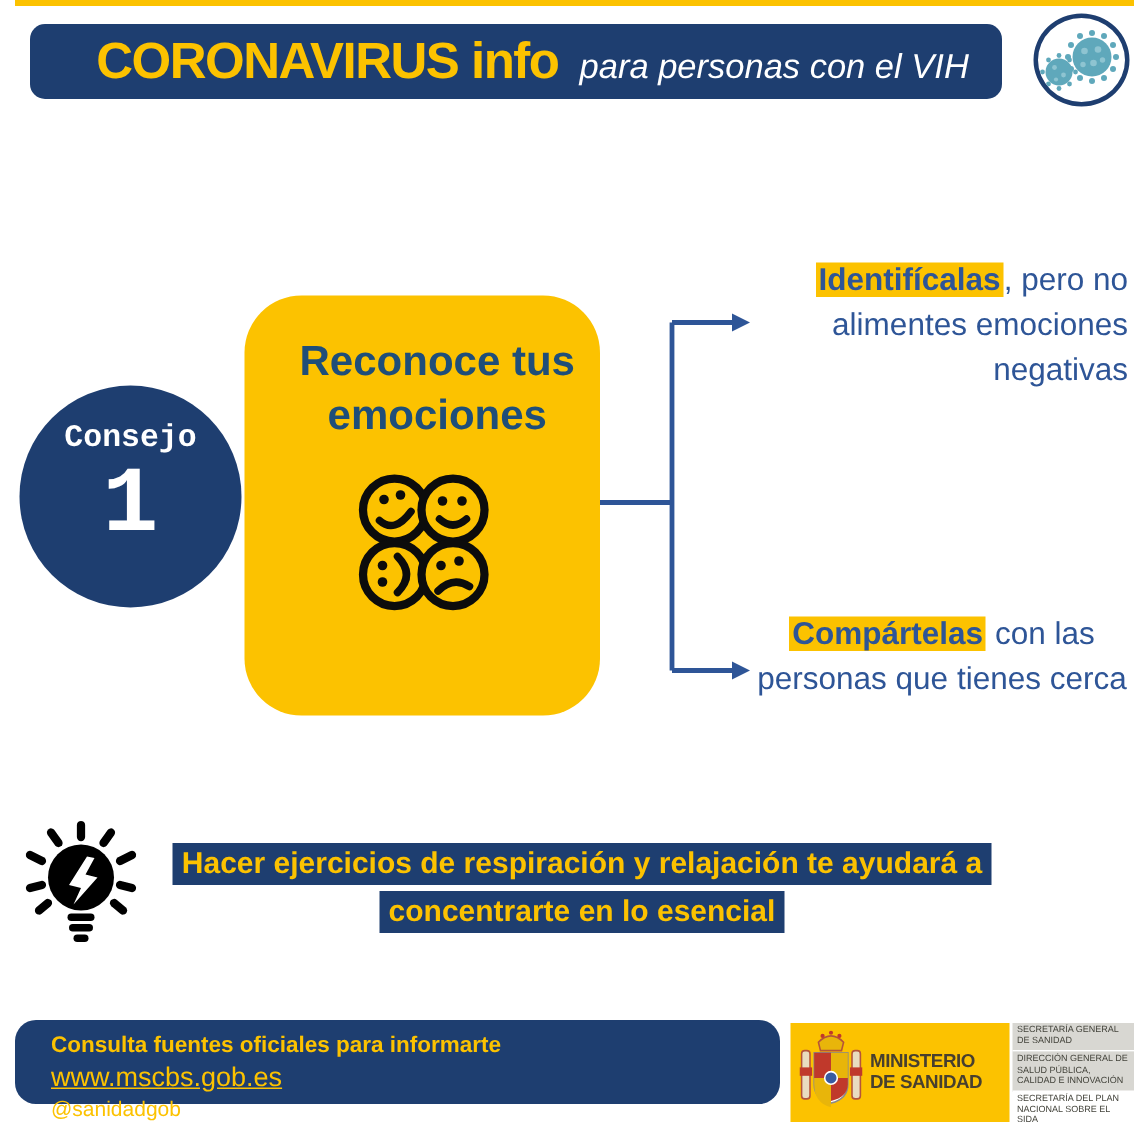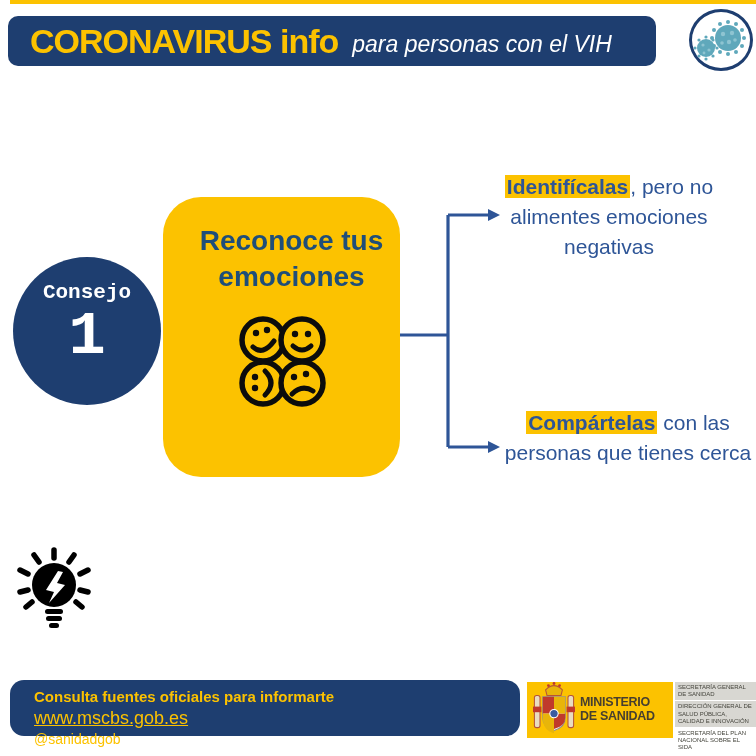--- a/index.html
+++ b/index.html
@@ -3,21 +3,21 @@
 <meta charset="utf-8">
 <style>
   html,body{margin:0;padding:0;}
   body{font-family:"Liberation Sans",sans-serif;background:#ffffff;}
   .page{position:relative;width:756px;height:756px;background:#ffffff;overflow:hidden;}
 
   
   .top-strip{position:absolute;left:10px;top:0;width:746px;height:4px;background:#fcc200;}
 
   
-  .header-bar{position:absolute;left:8px;top:16px;width:648px;height:50px;background:#1e3e70;border-radius:10px;display:flex;align-items:center;padding-left:22px;box-sizing:border-box;}
+  .header-bar{position:absolute;left:20px;top:16px;width:648px;height:50px;background:#1e3e70;border-radius:10px;display:flex;align-items:center;padding-left:22px;box-sizing:border-box;justify-content:center;}
   .brand{color:#fcc200;font-weight:bold;font-size:34px;letter-spacing:-1px;white-space:nowrap;}
   .brand-sub{color:#ffffff;font-style:italic;font-size:23px;margin-left:14px;white-space:nowrap;position:relative;top:3px;}
   .virus-badge{position:absolute;left:689px;top:9px;width:64px;height:62px;background:#ffffff;border:3px solid #1e3e70;border-radius:50%;box-sizing:border-box;display:flex;align-items:center;justify-content:center;overflow:hidden;}
 
   
   .main-title{position:absolute;left:0;top:80px;width:756px;text-align:center;color:#1f4e79;font-size:27px;font-weight:bold;font-style:italic;letter-spacing:-0.5px;}
 
   
   .tip-badge{position:absolute;left:13px;top:257px;width:148px;height:148px;border-radius:50%;background:#1e3e70;color:#ffffff;text-align:center;box-sizing:border-box;padding-top:24px;z-index:2;font-family:Liberation Mono, monospace;}
   .tip-badge .word{font-size:21px;font-weight:bold;}
@@ -26,38 +26,38 @@
   
   .tip-card{position:absolute;left:163px;top:197px;width:237px;height:280px;background:#fcc200;border-radius:38px;text-align:center;box-sizing:border-box;padding-top:26px;z-index:1;}
   .tip-card .card-title{color:#1f4e79;font-size:28px;font-weight:bold;line-height:1.3;padding-left:20px;}
   .tip-card .card-icon{margin-top:14px;}
 
   
   .connector{position:absolute;left:396px;top:195px;}
 
   
   .point{position:absolute;width:252px;text-align:center;color:#2e5597;font-size:21px;line-height:1.42;}
-  .point-1{left:483px;top:172px;}
+  .point-1{left:500px;top:172px;text-align:right;}
   .point-2{left:502px;top:408px;}
   .hl{background:#fcc200;font-weight:bold;padding:0 2px;}
 
   
   .bulb{position:absolute;left:12px;top:545px;}
   .note{position:absolute;left:88px;top:560px;width:600px;text-align:center;}
   .note .line{display:inline;background:#1e3e70;color:#fcc200;font-weight:bold;font-size:20px;line-height:1.6;padding:3px 6px;-webkit-box-decoration-break:clone;box-decoration-break:clone;}
   .note .row{margin:0;line-height:1.75;}
 
   
   .footer-box{position:absolute;left:10px;top:680px;width:510px;height:56px;background:#1e3e70;border-radius:14px;box-sizing:border-box;padding:8px 0 0 24px;}
   .footer-heading{color:#fcc200;font-weight:bold;font-size:15px;margin:0 0 3px 0;}
   .footer-link{color:#fcc200;font-size:18px;text-decoration:underline;margin:0 0 2px 0;display:block;}
   .footer-social{color:#fcc200;font-size:14px;margin:0;}
 
   
-  .gov-box{position:absolute;left:527px;top:682px;width:146px;height:56px;background:#fcc200;display:flex;align-items:center;box-sizing:border-box;padding:2px 4px 2px 6px;}
+  .gov-box{position:absolute;left:527px;top:682px;width:146px;height:66px;background:#fcc200;display:flex;align-items:center;box-sizing:border-box;padding:2px 4px 2px 6px;}
   .gov-name{color:#473f2f;font-weight:bold;font-size:12.5px;line-height:1.1;margin-left:5px;letter-spacing:-0.3px;}
   .dept-col{position:absolute;left:675px;top:682px;width:81px;height:66px;display:flex;flex-direction:column;font-size:6px;line-height:1.2;color:#44443c;}
   .dept{padding:2px 3px;box-sizing:border-box;}
   .dept.gray{background:#d8d7d2;border-bottom:1px solid #ffffff;}
   .dept.white{background:#ffffff;}
 </style>
 </head>
 <body>
 
 <div class="page">
@@ -178,20 +178,24 @@
         <line x1="70" y1="62" x2="64" y2="57"></line>
       </g>
       <circle cx="42" cy="40" r="22" fill="#000000"></circle>
       <polygon points="46,26 34,45 42,47 37,58 53,40 45,38 51,27" fill="#ffffff"></polygon>
       <rect x="33" y="64" width="18" height="5" rx="2.5" fill="#000000"></rect>
       <rect x="34" y="71" width="16" height="5" rx="2.5" fill="#000000"></rect>
       <rect x="37" y="78" width="10" height="5" rx="2.5" fill="#000000"></rect>
     </svg>
   </div>
 
+  <div class="note">
+    <div class="row"><span class="line">Hacer ejercicios de respiración y relajación te ayudará a</span></div>
+    <div class="row"><span class="line">concentrarte en lo esencial</span></div>
+  </div>
 
   <div class="footer-box">
     <p class="footer-heading">Consulta fuentes oficiales para informarte</p>
     <a class="footer-link">www.mscbs.gob.es</a>
     <p class="footer-social">@sanidadgob</p>
   </div>
 
   <div class="gov-box">
     <span>
       <svg width="42" height="58" viewBox="0 0 60 80">

